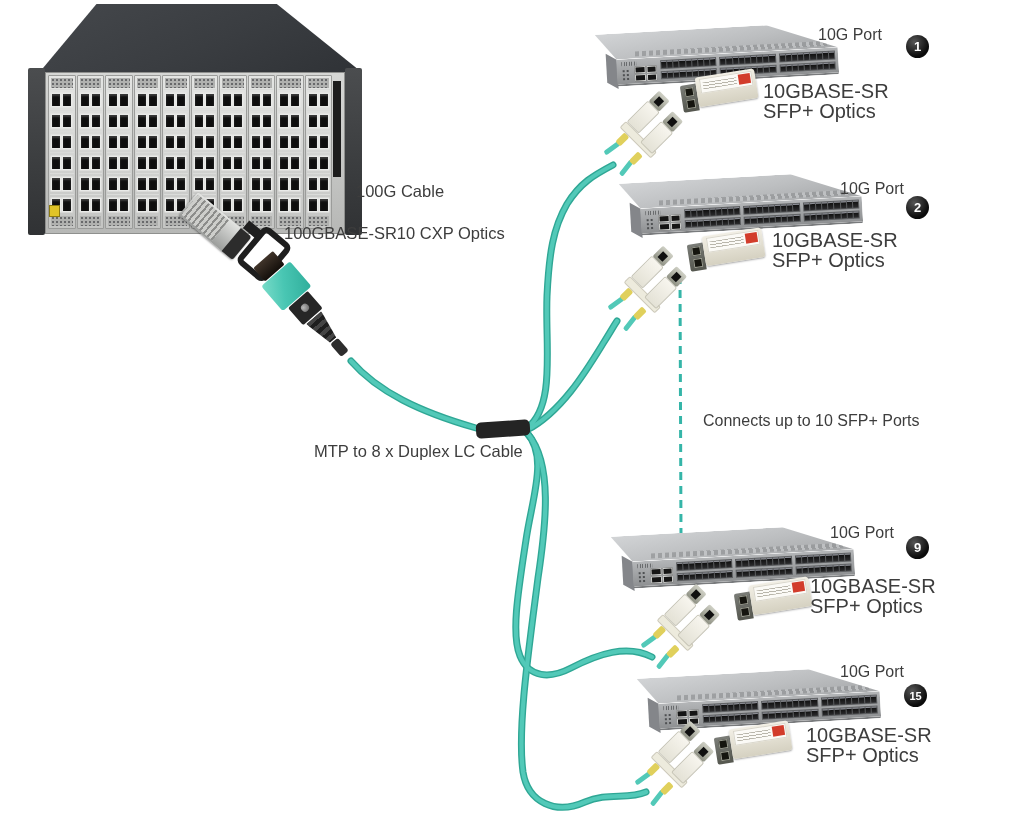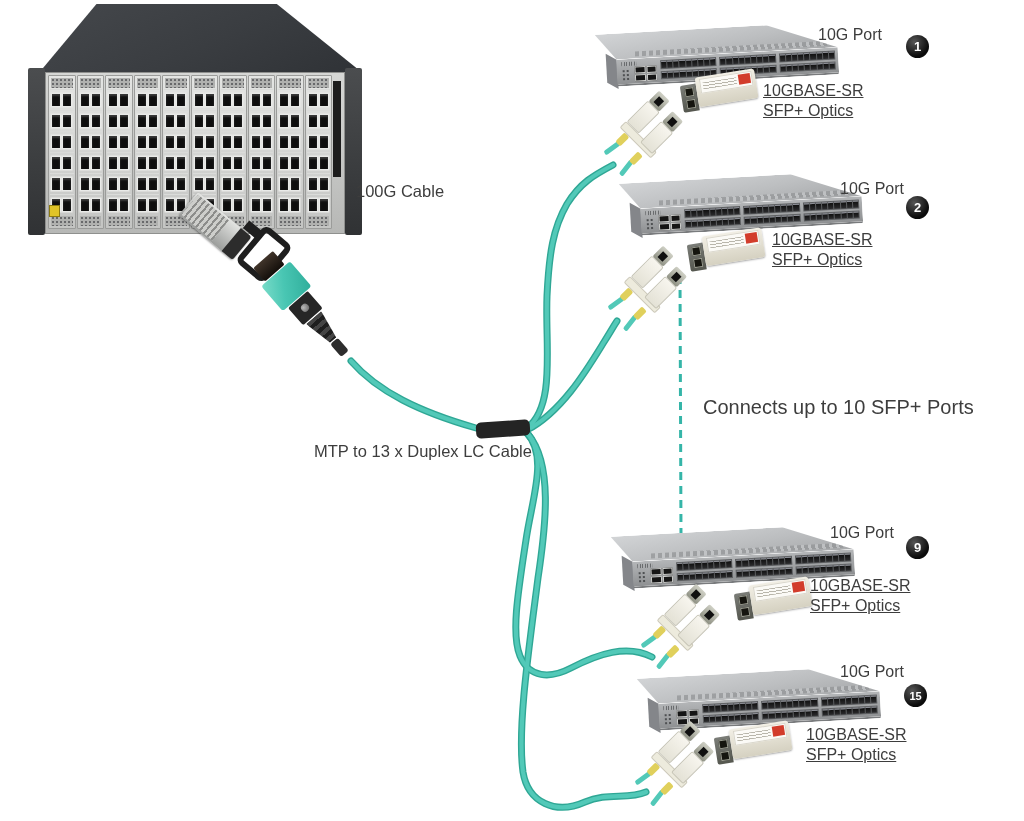--- a/index.html
+++ b/index.html
@@ -4,21 +4,21 @@
 <style>
   :root{
     --cable:#52c9b8; --cable-dark:#2fa795; --dash:#35b5a8; --text:#3d3d3d;
     --teal:#49c6b3; --boot-yellow:#e0d05c; --badge-bg:#141414;
   }
   html,body{margin:0;padding:0;background:#fff;}
   #canvas{position:relative;width:1024px;height:821px;background:#fff;overflow:hidden;
           font-family:"Liberation Sans",sans-serif;color:var(--text);}
   .abs{position:absolute;}
   .label{position:absolute;font-size:16.5px;color:var(--text);white-space:nowrap;z-index:6;}
-  .optics{position:absolute;font-size:16px;line-height:20px;color:var(--text);white-space:nowrap;z-index:6;text-decoration:underline;}
+  .optics{position:absolute;font-size:20px;line-height:20px;color:var(--text);white-space:nowrap;z-index:6;}
   .badge{position:absolute;width:23px;height:23px;border-radius:50%;z-index:6;
          background:radial-gradient(circle at 36% 30%, #565656, #0b0b0b 68%);
          color:#fff;font-weight:bold;font-size:13px;display:flex;align-items:center;justify-content:center;}
   svg#cables{position:absolute;left:0;top:0;z-index:1;}
   .cable-outer{fill:none;stroke:var(--cable-dark);stroke-width:7;stroke-linecap:round;}
   .cable-inner{fill:none;stroke:var(--cable);stroke-width:4.2;stroke-linecap:round;}
   .dashline{stroke:var(--dash);stroke-width:3;stroke-dasharray:8 6;}
   .sleeve{fill:#242424;}
 
   
@@ -912,22 +912,23 @@
       <div class="lc-tip t1">
           <span></span>
         </div>
         <div class="lc-tip t2">
           <span></span>
         </div>
       </div>
   </div>
 
   <div class="label" style="left:356px;top:182px;">100G Cable</div>
-  <div class="label" style="left:314px;top:442px;">MTP to 13 x Duplex LC Cable</div>
-  <div class="label" style="left:703px;top:396px;font-size:20px;">Connects up to 10 SFP+ Ports</div>
+  <div class="label" style="left:284px;top:224px;">100GBASE-SR10 CXP Optics</div>
+  <div class="label" style="left:314px;top:442px;">MTP to 8 x Duplex LC Cable</div>
+  <div class="label" style="left:703px;top:412px;font-size:16px;">Connects up to 10 SFP+ Ports</div>
 
   <div class="label" style="left:818px;top:26px;font-size:16px;">10G Port</div>
   <div class="label" style="left:840px;top:180px;font-size:16px;">10G Port</div>
   <div class="label" style="left:830px;top:524px;font-size:16px;">10G Port</div>
   <div class="label" style="left:840px;top:663px;font-size:16px;">10G Port</div>
 
   <div class="badge" style="left:906px;top:35px;">1</div>
   <div class="badge" style="left:906px;top:196px;">2</div>
   <div class="badge" style="left:906px;top:536px;">9</div>
   <div class="badge" style="left: 904px; top: 684px; font-size: 11px;">15</div>

